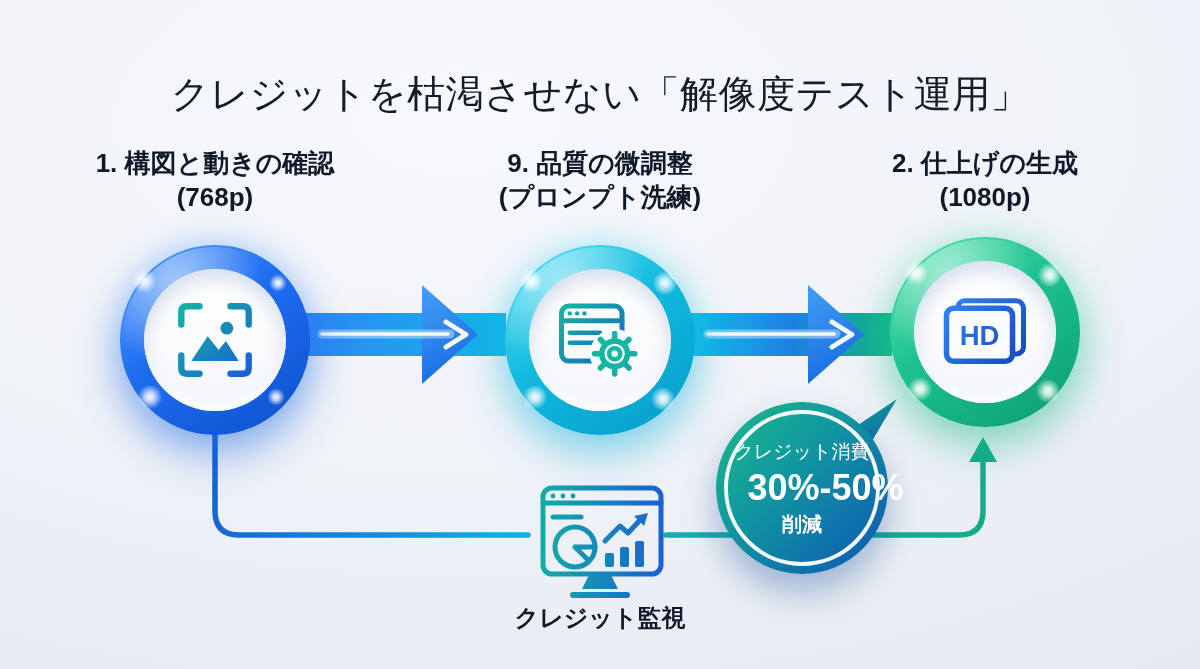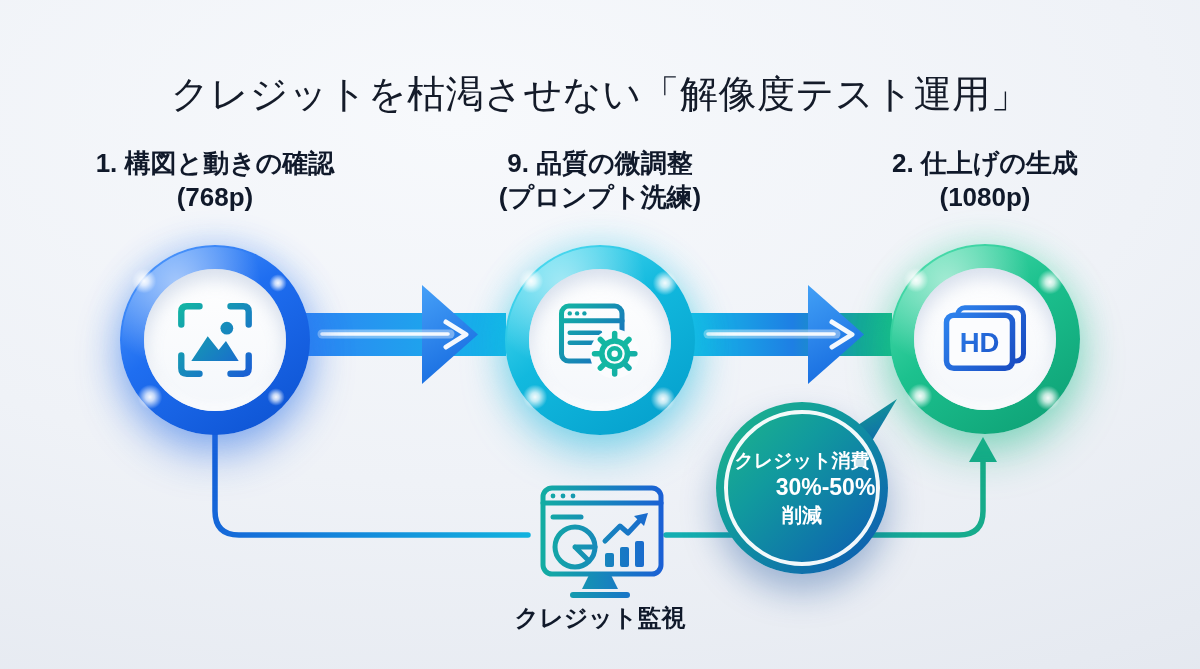--- a/index.html
+++ b/index.html
@@ -61,22 +61,22 @@
     position:absolute;left:716px;top:402px;width:172px;height:172px;border-radius:50%;
     background:linear-gradient(135deg,#1fb988 0%,#119a9e 38%,#0d55b4 100%);
     box-shadow:0 18px 34px rgba(12,70,150,.35);
     z-index:4;display:flex;flex-direction:column;align-items:center;justify-content:center;
     color:#ffffff;text-align:center;
   }
   .badge::before{
     content:"";position:absolute;inset:8px;border-radius:50%;
     border:4px solid rgba(255,255,255,.95);pointer-events:none;
   }
-  .badge .b1{font-size:19px;font-weight:700;line-height:1.35;}
-  .badge .b2{font-size:23px;font-weight:700;line-height:1.3;margin-left:47px;}
+  .badge .b1{font-size:19px;font-weight:400;line-height:1.35;}
+  .badge .b2{font-size:36px;font-weight:700;line-height:1.3;margin-left:47px;}
   .badge .b3{font-size:20px;font-weight:700;line-height:1.25;}
   
   .monitor-svg{position:absolute;left:523px;top:474px;z-index:2;}
 </style>
 </head>
 <body>
 
 <div id="stage">
 
   <h1 class="title">クレジットを枯渇させない「解像度テスト運用」</h1>
@@ -214,21 +214,21 @@
             <path d="M-11.3,11.3 L-15.6,15.6"></path>
               <path d="M11.3,-11.3 L15.6,-15.6"></path>
           </g>
           <circle r="14" stroke="url(#g2)" stroke-width="6" fill="#fbfcfe"></circle>
           <circle r="6" stroke="url(#g2)" stroke-width="5" fill="none"></circle>
         </g>
       </svg>
     </div>
   </div>
 
-  <div class="node node-3" style="left:890px;top:244px;">
+  <div class="node node-3" style="left:890px;top:237px;">
     <div class="ring"></div>
     <div class="spark" style="left:12px;top:22px;"></div>
     <div class="spark" style="left:146px;top:24px;"></div>
     <div class="spark" style="left:16px;top:138px;"></div>
     <div class="spark" style="left:144px;top:140px;"></div>
     <div class="inner">
       <svg width="88" height="74" viewBox="0 0 96 80">
         <defs>
           <linearGradient id="g3" x1="6" y1="6" x2="90" y2="74" gradientUnits="userSpaceOnUse">
             <stop offset="0" stop-color="#2f86f0"></stop>

